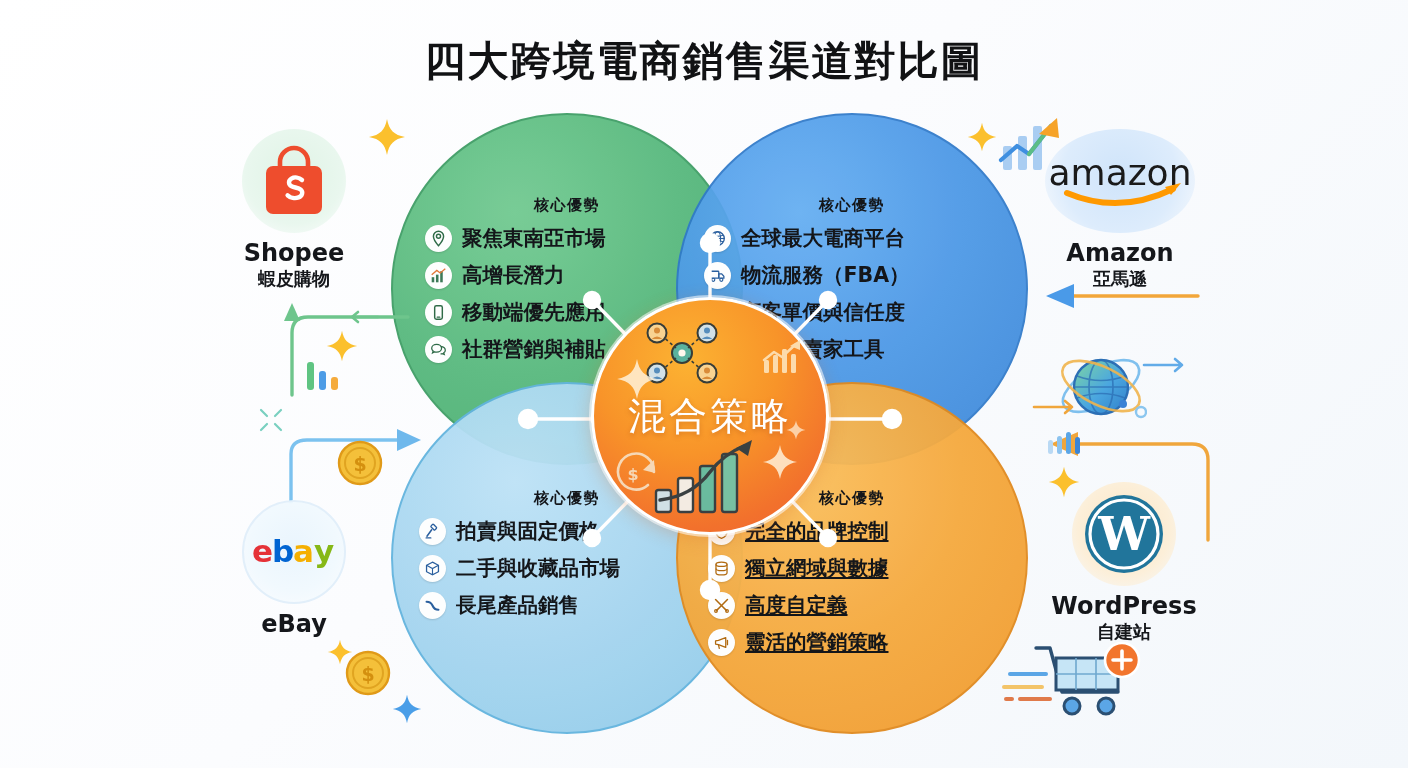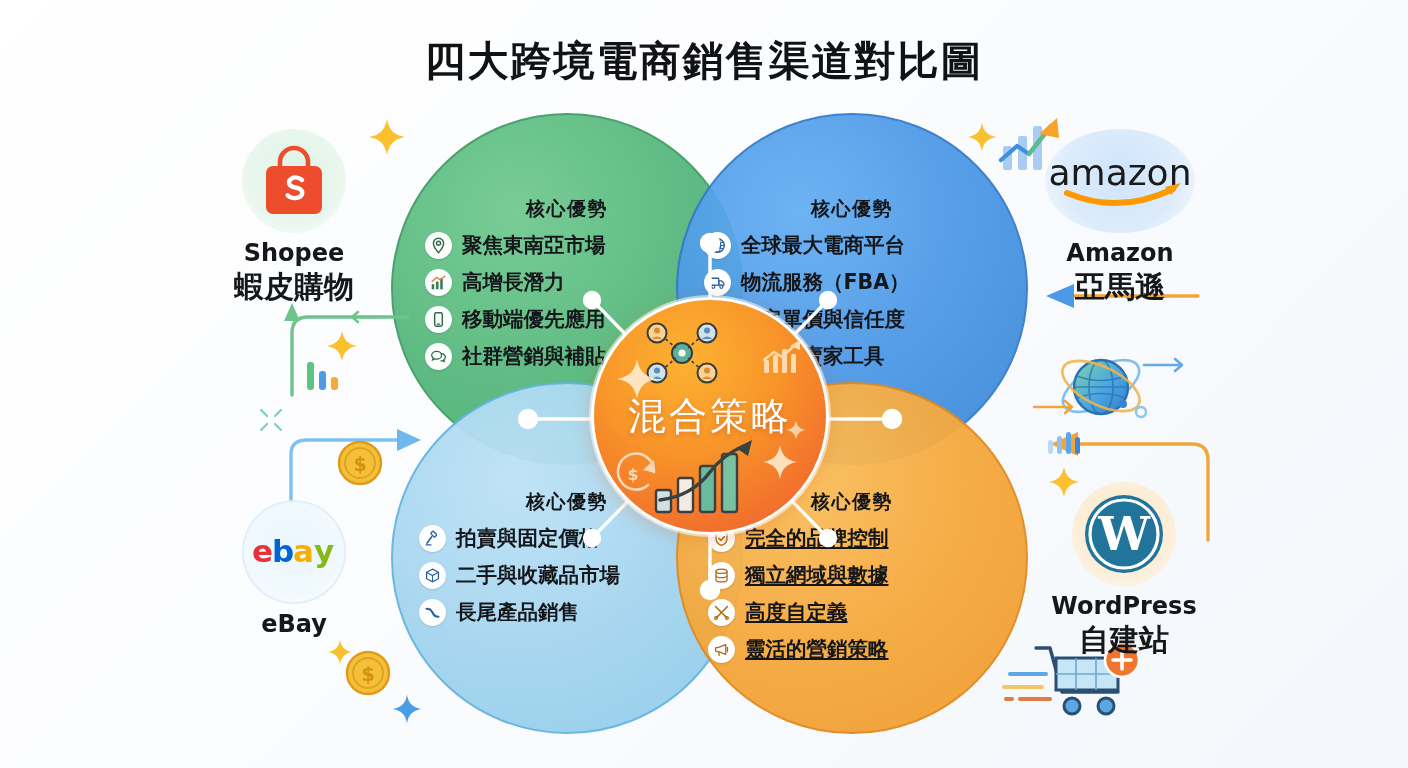--- a/index.html
+++ b/index.html
@@ -60,21 +60,21 @@
     opacity: .95;
   }
 
   .quad-content {
     position: absolute;
     width: 352px;
     text-align: center;
     color: #14161a;
   }
   .quad-heading {
-    font-size: 19px; font-weight: bold;
+    font-size: 15px; font-weight: bold;
     letter-spacing: 1.5px;
     margin-bottom: 9px;
     font-family: "DejaVu Sans", "Liberation Sans", sans-serif;
   }
   .quad-list { display: flex; flex-direction: column; gap: 9px; align-items: flex-start; }
   .quad-item { display: flex; align-items: center; gap: 10px; }
   .item-icon {
     width: 27px; height: 27px; border-radius: 50%;
     background: #fdfefe;
     display: flex; align-items: center; justify-content: center;
@@ -131,21 +131,21 @@
     width: 104px; height: 104px; margin: 0 auto 6px;
     border-radius: 50%;
     display: flex; align-items: center; justify-content: center;
     position: relative;
   }
   .brand-name {
     font-size: 24px; font-weight: bold; color: #15171b;
     line-height: 1.17;
     font-family: "DejaVu Sans", "Liberation Sans", sans-serif;
   }
-  .brand-sub { font-size: 30px; font-weight: bold; color: #15171b;
+  .brand-sub { font-size: 18px; font-weight: bold; color: #15171b;
     font-family: "DejaVu Sans", "Liberation Sans", sans-serif; }
 
   #brand-shopee    { left: 208px; top: 129px; }
   #brand-shopee .brand-logo { background: radial-gradient(circle at 50% 45%, #dff3e5 0%, #e9f7ee 62%, rgba(240,250,244,0) 100%); }
   #brand-amazon    { left: 1034px; top: 129px; }
   #brand-amazon .brand-logo { background: radial-gradient(circle at 50% 45%, #cfe4fa 0%, #ddecfc 60%, rgba(236,245,254,0) 100%); }
   #brand-ebay      { left: 208px; top: 500px; }
   #brand-ebay .brand-logo { background: radial-gradient(circle at 50% 45%, #eaf5fd 0%, #f1f9fe 58%, rgba(246,252,255,0) 100%); border: 2px solid #e2effa; }
   #brand-wordpress { left: 1038px; top: 482px; }
   #brand-wordpress .brand-logo { background: radial-gradient(circle at 50% 45%, #fae4c4 0%, #fcefd9 60%, rgba(253,246,236,0) 100%); }

